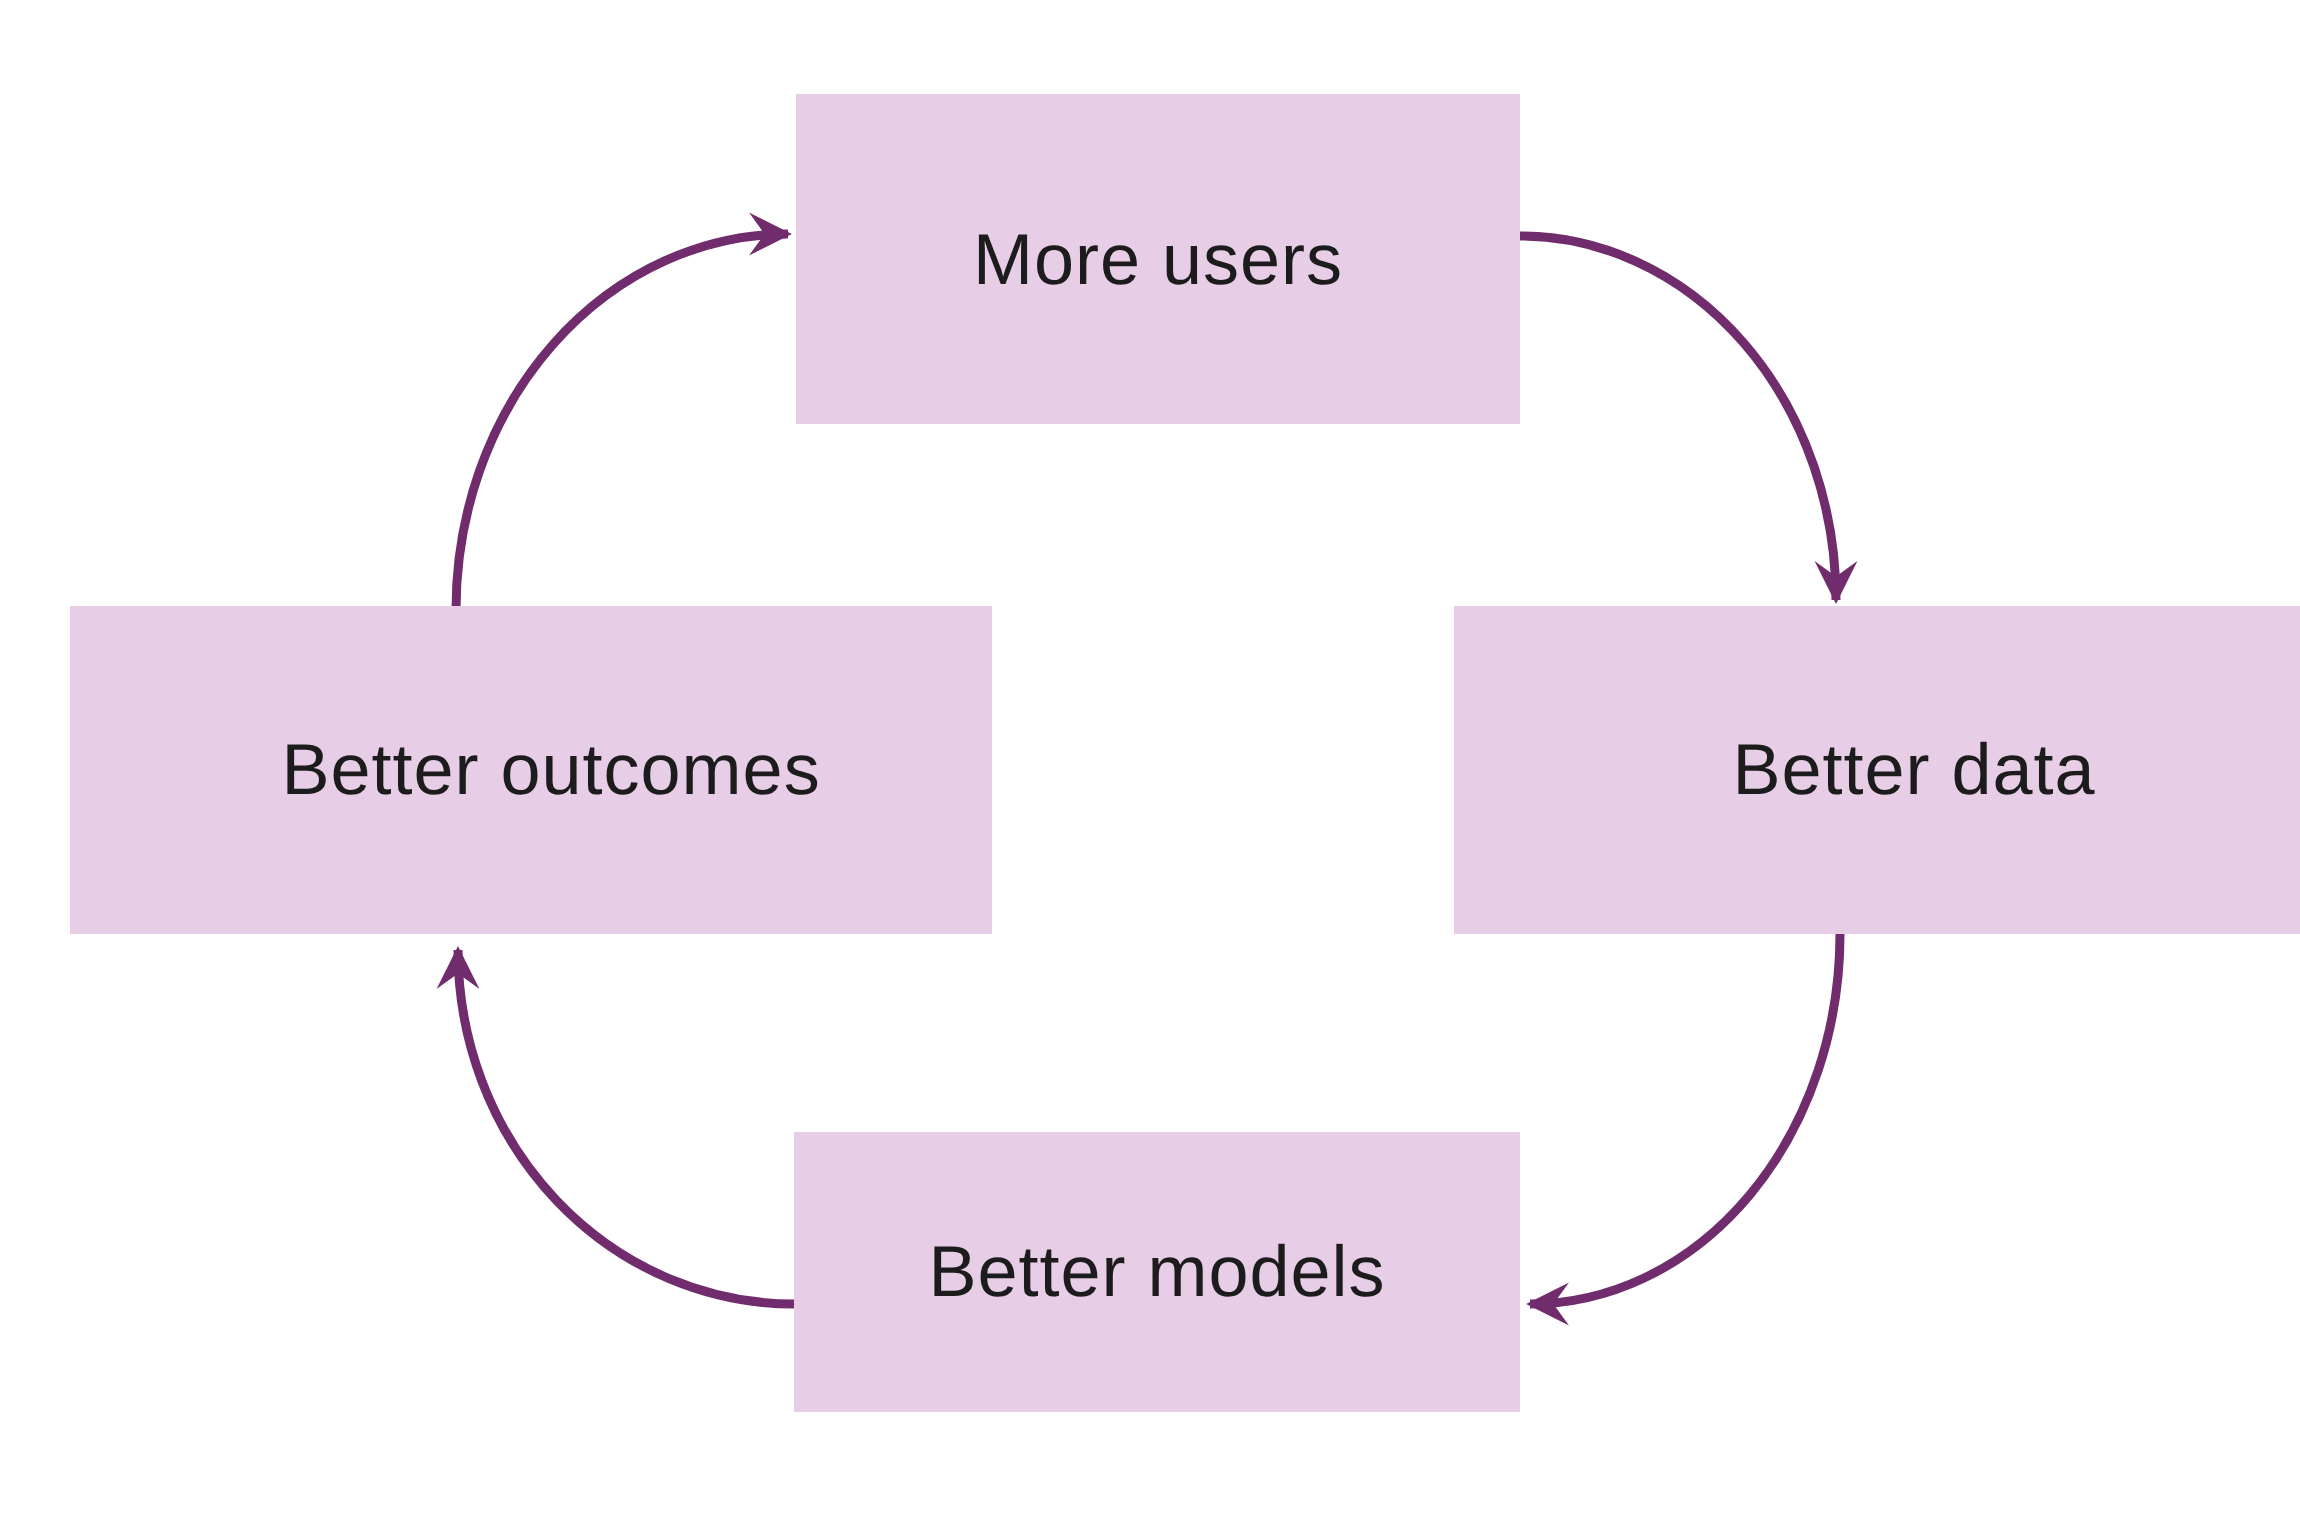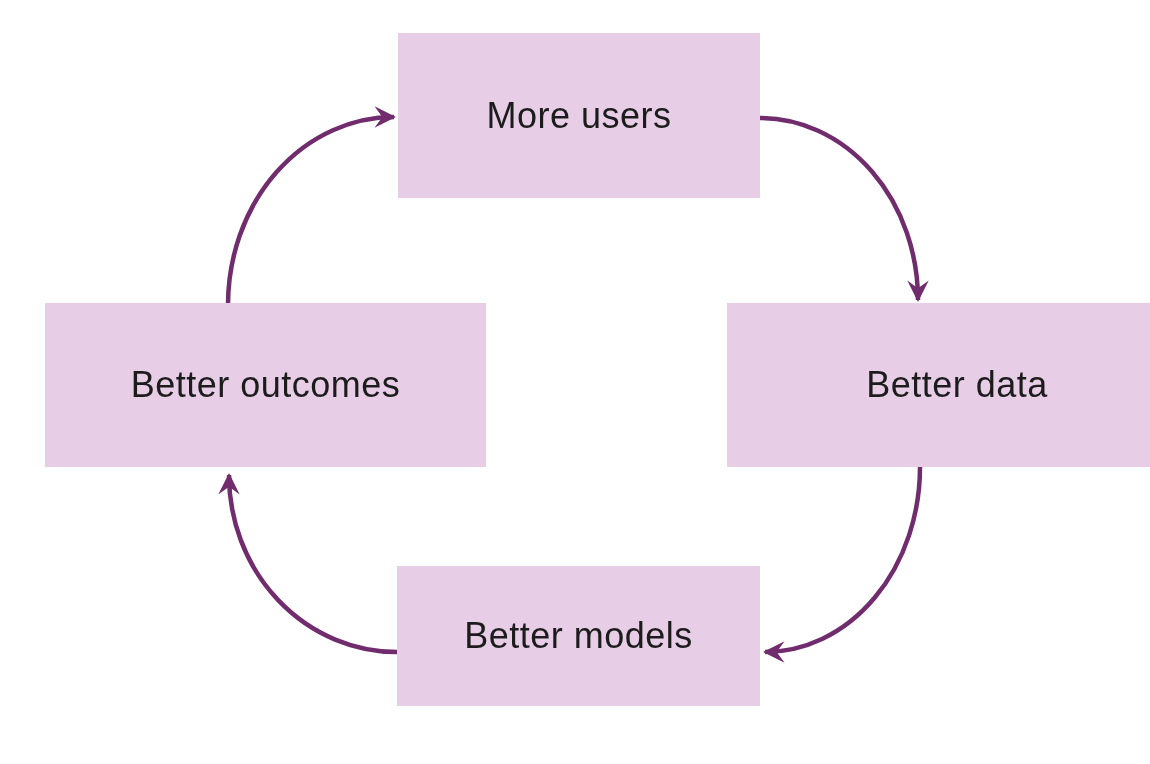--- a/index.html
+++ b/index.html
@@ -29,24 +29,24 @@
     align-items: center;
     justify-content: center;
   }
   .node-label {
     font-size: 36px;
     font-weight: 400;
     color: #1c1c1c;
     letter-spacing: 0.5px;
     white-space: nowrap;
   }
-  .node-top    { left: 398px; top: 33px;  width: 362px; height: 165px; }
+  .node-top    { left: 398px; top: 47px;  width: 362px; height: 165px; }
   .node-right  { left: 727px; top: 303px; width: 460px; height: 164px; }
   .node-bottom { left: 397px; top: 566px; width: 363px; height: 140px; }
-  .node-left   { left: 45px;  top: 303px; width: 441px; height: 164px; }
+  .node-left   { left: 35px;  top: 303px; width: 441px; height: 164px; padding-left: 20px; }
 </style>
 </head>
 <body>
 
 <div class="canvas">
 
   <svg class="arrow-layer" width="1150" height="764" viewBox="0 0 1150 764" xmlns="http://www.w3.org/2000/svg">
     <defs>
       <marker id="arrowhead" viewBox="0 0 12 12" refX="10.5" refY="6" markerWidth="5.2" markerHeight="5.2" orient="auto">
         <path d="M0.5,0.5 L11.5,6 L0.5,11.5 L4.5,6 Z" fill="#702c6c"></path>

